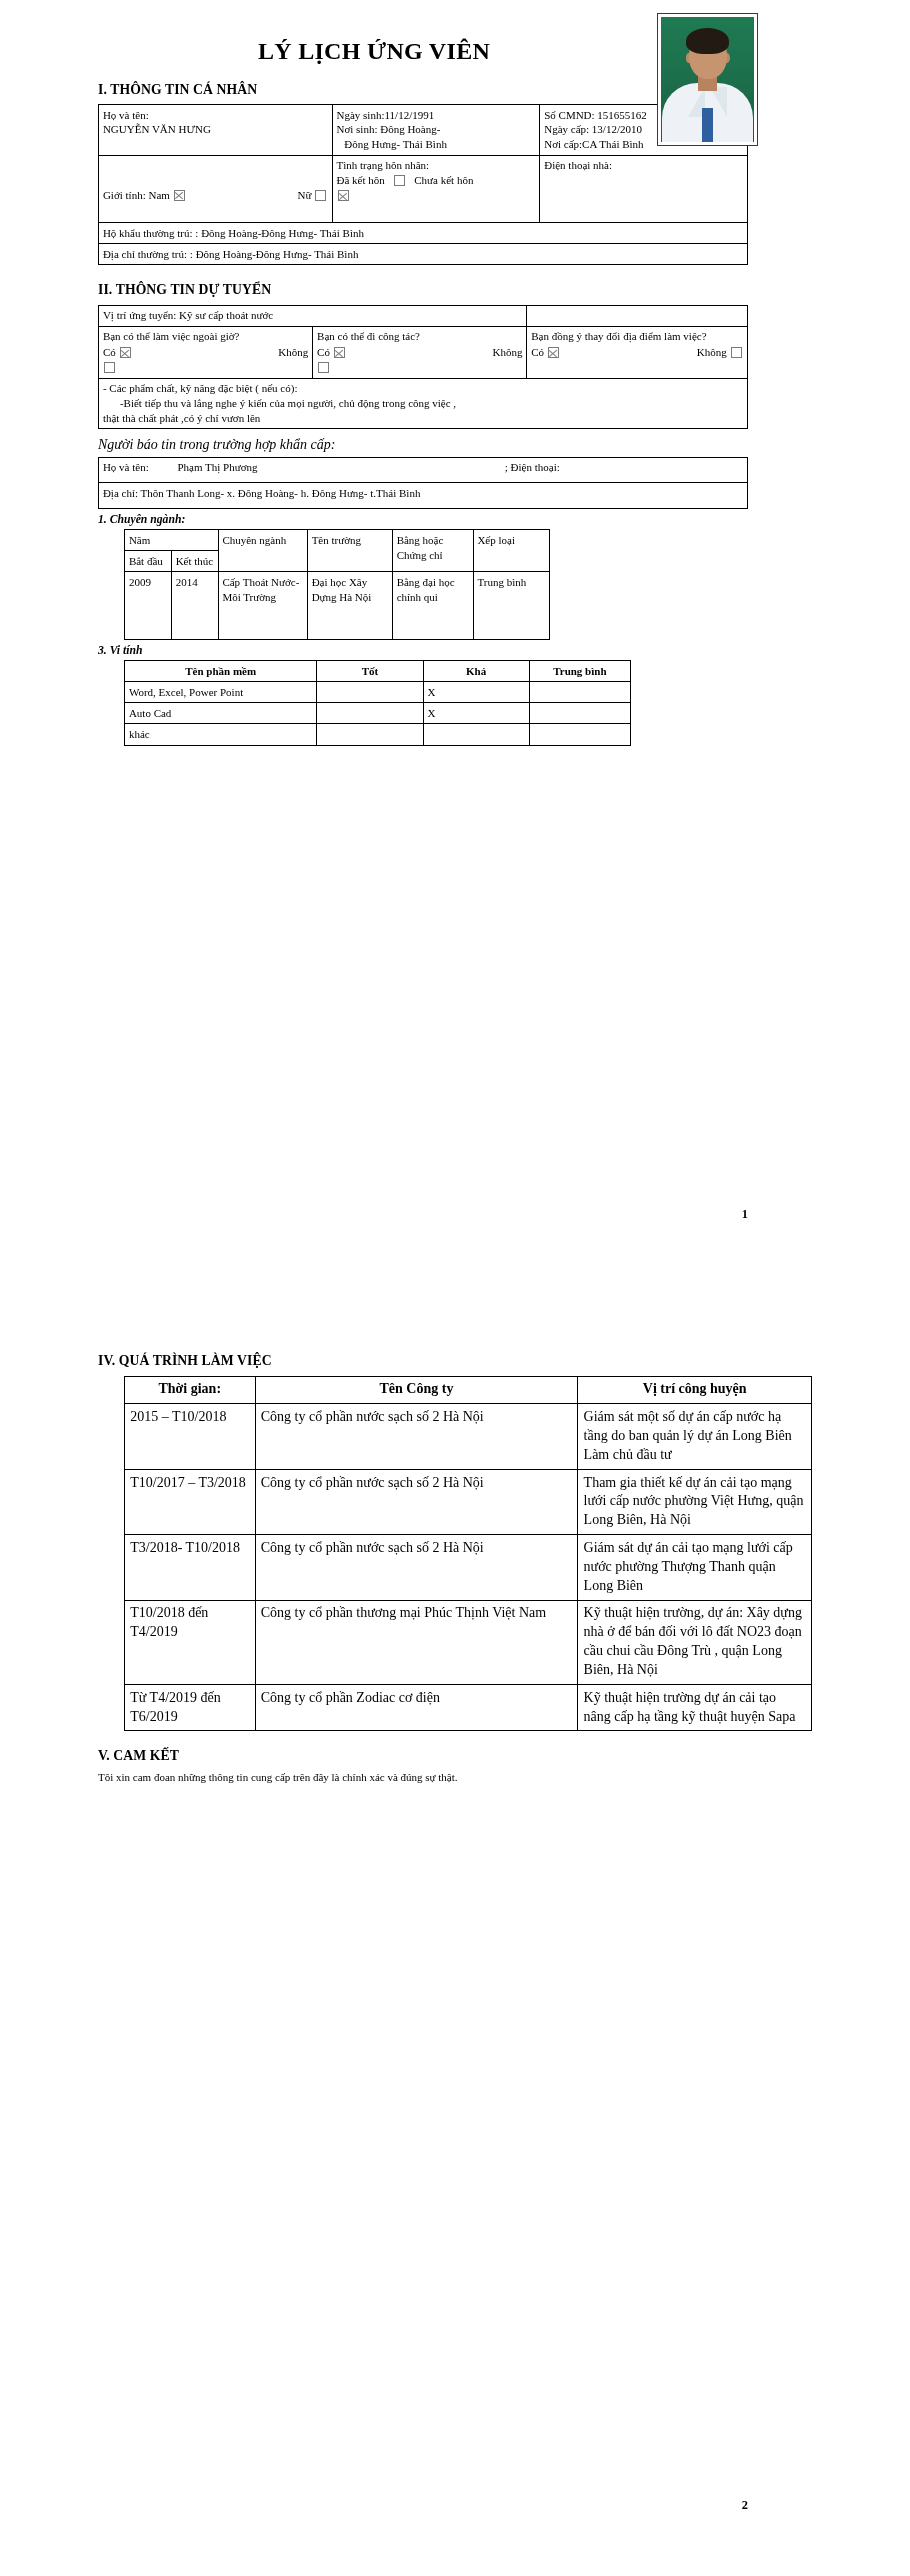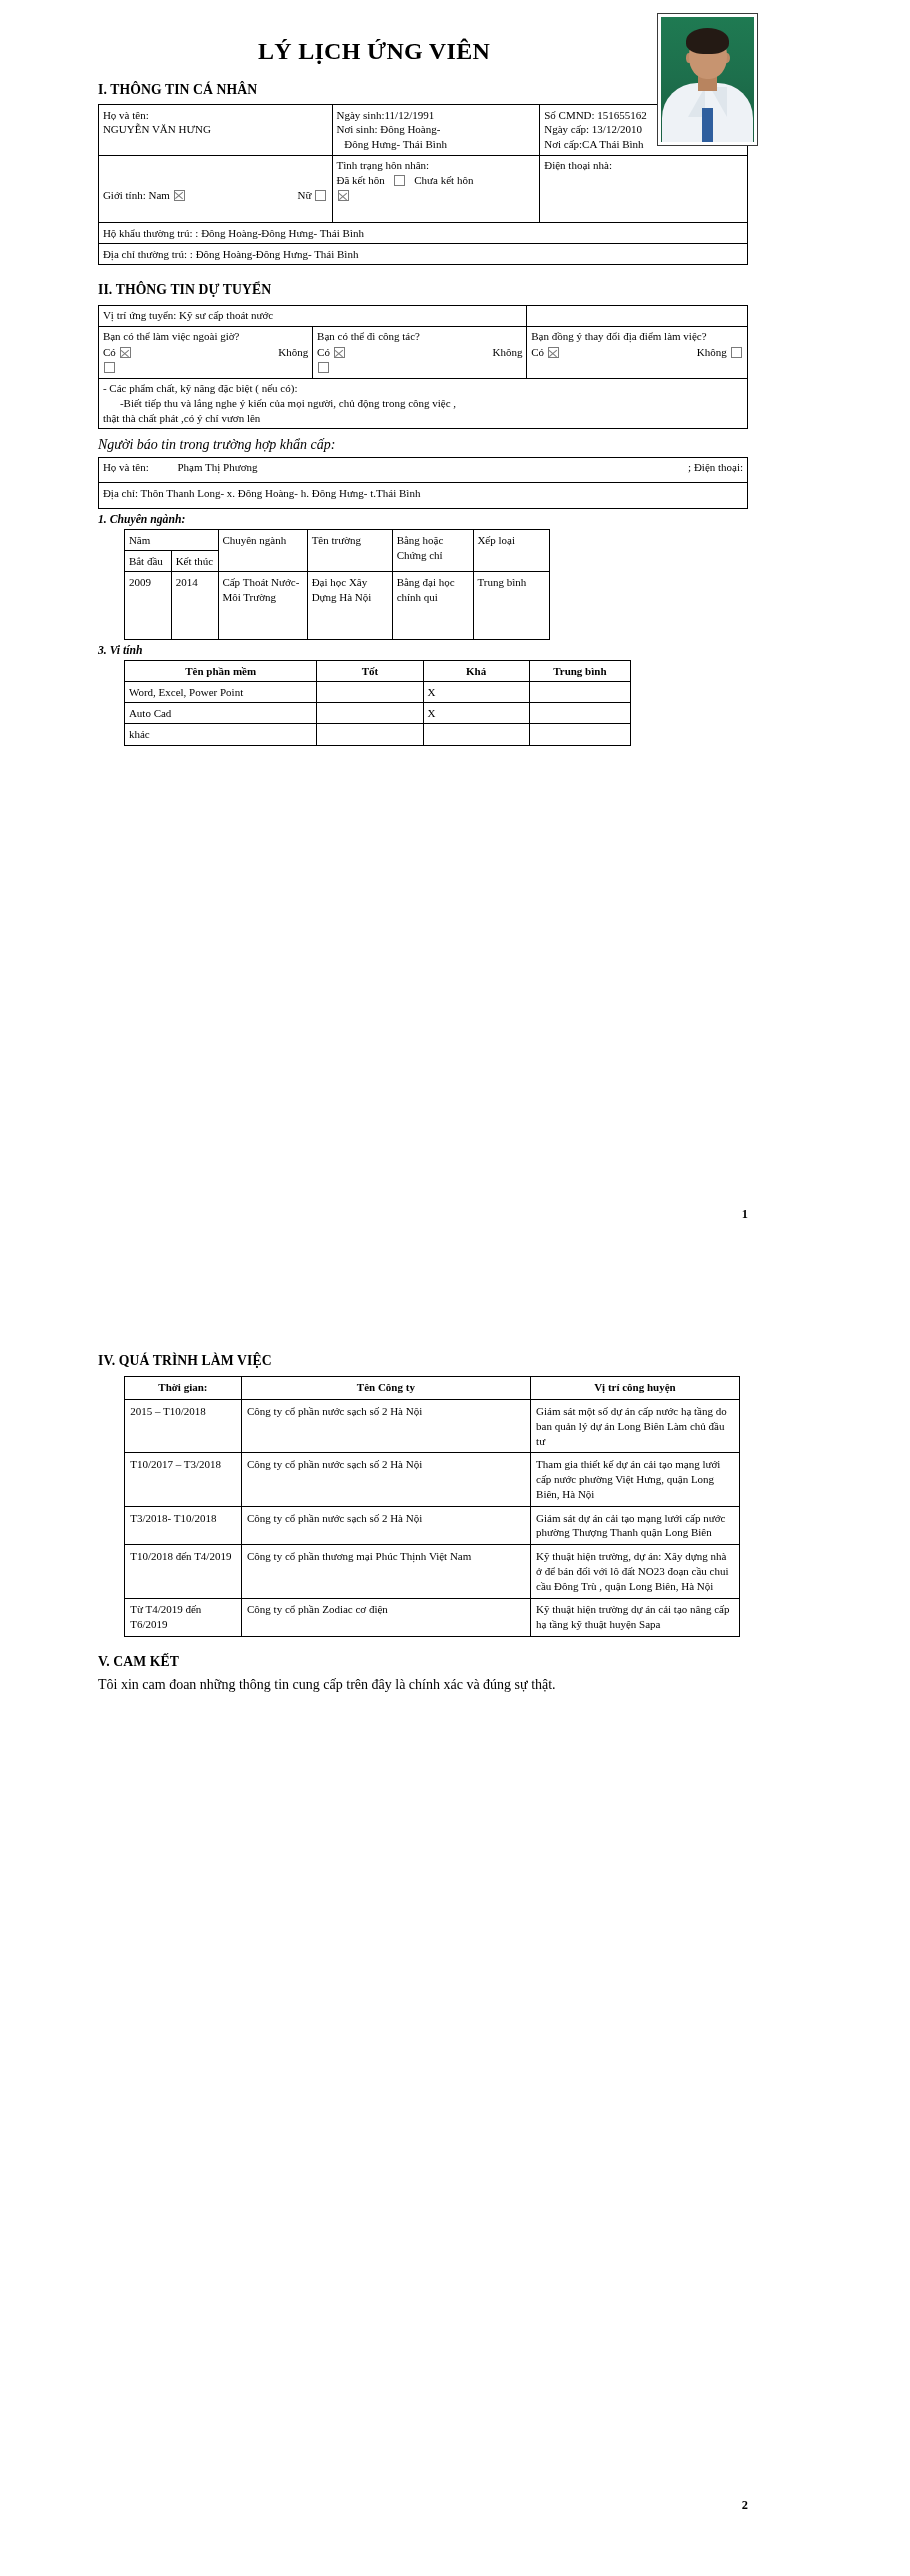--- a/index.html
+++ b/index.html
@@ -138,21 +138,21 @@
     font-weight: bold;
     font-style: italic;
     margin: 3.9px 0 3.3px 0;
   }
   p.italic-note {
     font-size: 14px;
     font-style: italic;
     margin: 7.8px 0 3.3px 0;
   }
   p.body-text {
-    font-size: 14px;
+    font-size: 11px;
     margin: 2.6px 0 0 0;
   }
 
   
   table.grid {
     width: 100%;
     border-collapse: collapse;
     table-layout: fixed;
     font-size: 11px;
   }
@@ -201,21 +201,21 @@
   
   table.edu { width: 426px; margin-left: 26px; }
   table.edu td { height: 15.6px; }
 
   
   table.skills { width: 507px; margin-left: 26px; }
   table.skills th { text-align: center; font-weight: bold; }
   table.skills td { height: 14.3px; }
 
   
-  table.work { width: 616px; margin-left: 26px; font-size: 11px; }
+  table.work { width: 688px; margin-left: 26px; font-size: 14px; }
   table.work th { text-align: center; font-weight: bold; padding: 3.9px 3.9px; }
   table.work td { padding: 3.9px 5.2px; }
 
   
   .page-number {
     position: absolute;
     right: 163px;
     font-size: 12.4px;
     font-weight: bold;
   }
@@ -380,21 +380,21 @@
     <colgroup>
         <col style="width:62%">
         <col style="width:38%">
       </colgroup>
     <tbody>
       <tr>
         <td class="dashed-bottom nb-right">
           <span>Họ và tên:</span>
           <span style="padding-left:26px">Phạm Thị Phương</span>
         </td>
-        <td class="dashed-bottom nb-left" style="text-align:right">
+        <td class="dashed-bottom nb-left" style="">
           <span>; Điện thoại:</span>
           <span></span>
         </td>
       </tr>
       <tr>
         <td colspan="2">Địa chỉ: Thôn Thanh Long- x. Đông Hoàng- h. Đông Hưng- t.Thái Bình</td>
       </tr>
     </tbody>
   </table>
 

